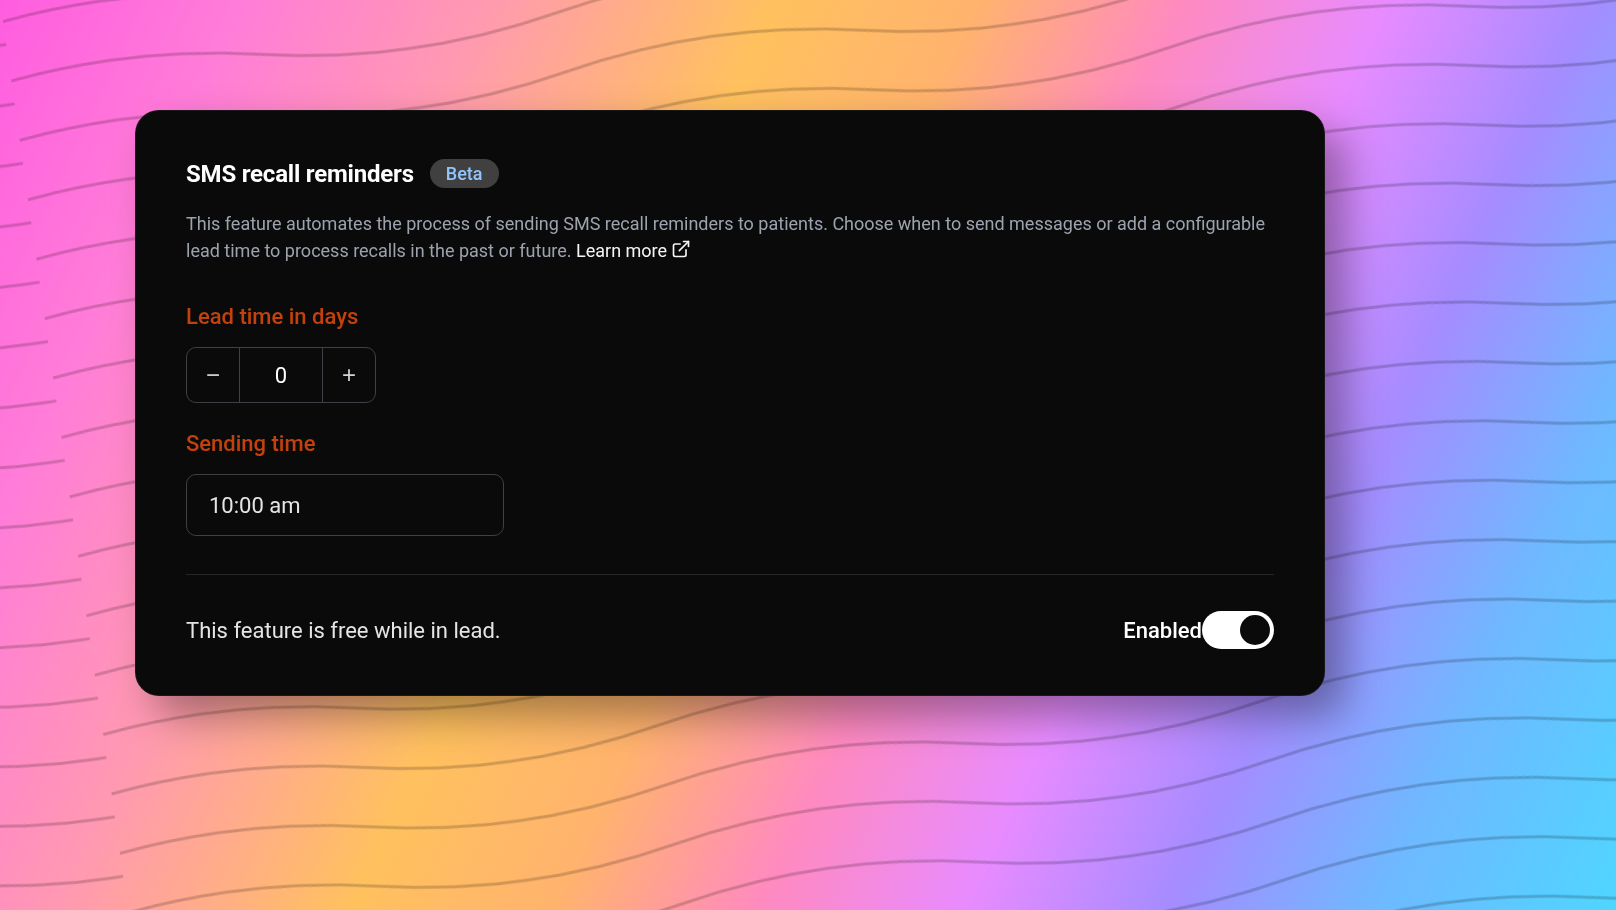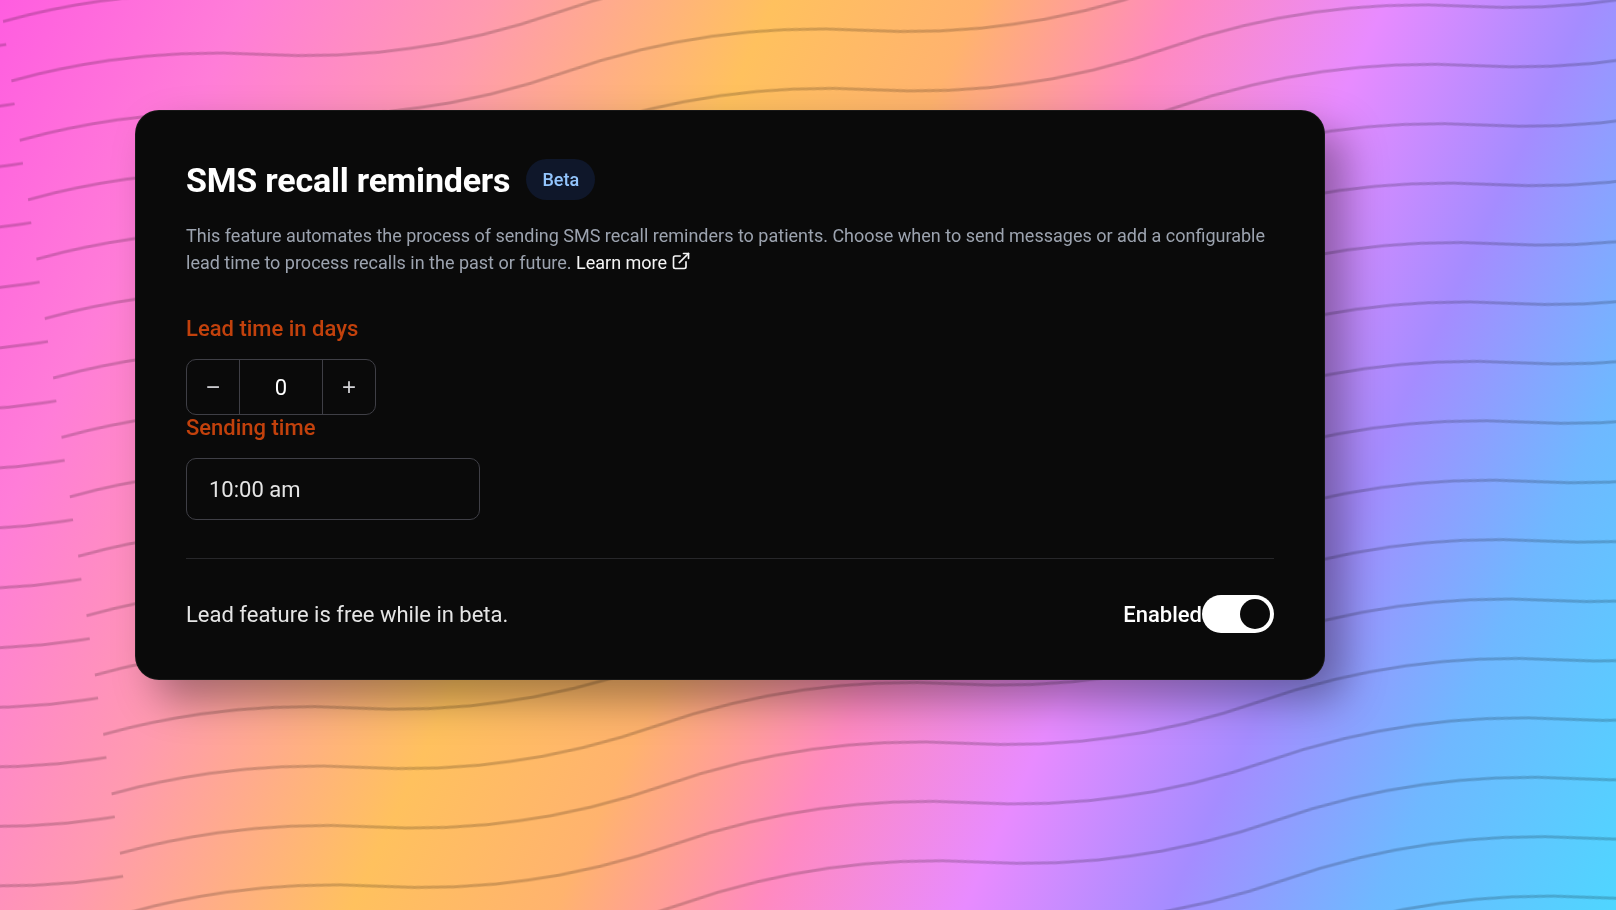--- a/index.html
+++ b/index.html
@@ -42,30 +42,30 @@
     padding: 48px 50px 46px 50px;
     color: #fff;
     box-shadow: 20px 20px 40px rgba(0,0,0,0.35);
   }
   .header {
     display: flex;
     align-items: center;
     gap: 16px;
   }
   .title {
-    font-size: 34px;
+    font-size: 24px;
     font-weight: 700;
     letter-spacing: -0.2px;
     color: #fff;
   }
   .badge {
-    background: #0f172a;
+    background: #404040;
     color: #93c5fd;
     font-size: 18px;
-    padding: 10px 16px;
+    padding: 4px 16px;
     border-radius: 999px;
     font-weight: 500;
     text-align: center;
   }
   .desc {
     margin-top: 22px;
     font-size: 18px;
     line-height: 1.5;
     color: #9ca3af;
     max-width: 1080px;
@@ -109,24 +109,24 @@
   .step-val {
     width: 84px;
     display: flex;
     align-items: center;
     justify-content: center;
     color: #fff;
     font-size: 22px;
     border-left: 1px solid #3f3f46;
     border-right: 1px solid #3f3f46;
   }
-  .time-block { }
+  .time-block { margin-top: 28px; }
   .time-input {
     margin-top: 18px;
-    width: 294px;
+    width: 318px;
     height: 62px;
     border: 1px solid #3f3f46;
     border-radius: 10px;
     background: transparent;
     color: #e5e5e5;
     font-size: 22px;
     padding: 0 22px;
     display: flex;
     align-items: center;
     cursor: pointer;
@@ -214,21 +214,21 @@
   <div class="time-block">
     <div class="section-label">Sending time</div>
     <div class="time-input">
       <span>10:00 am</span>
     </div>
   </div>
 
   <div class="divider"></div>
 
   <div class="footer">
-    <div class="footer-note">Lead feature is free while in beta.</div>
+    <div class="footer-note">This feature is free while in lead.</div>
     <div class="toggle-wrap">
       <span class="toggle-label">Enabled</span>
       <div class="toggle">
         <div class="toggle-knob"></div>
       </div>
     </div>
   </div>
 
 </div>
 

